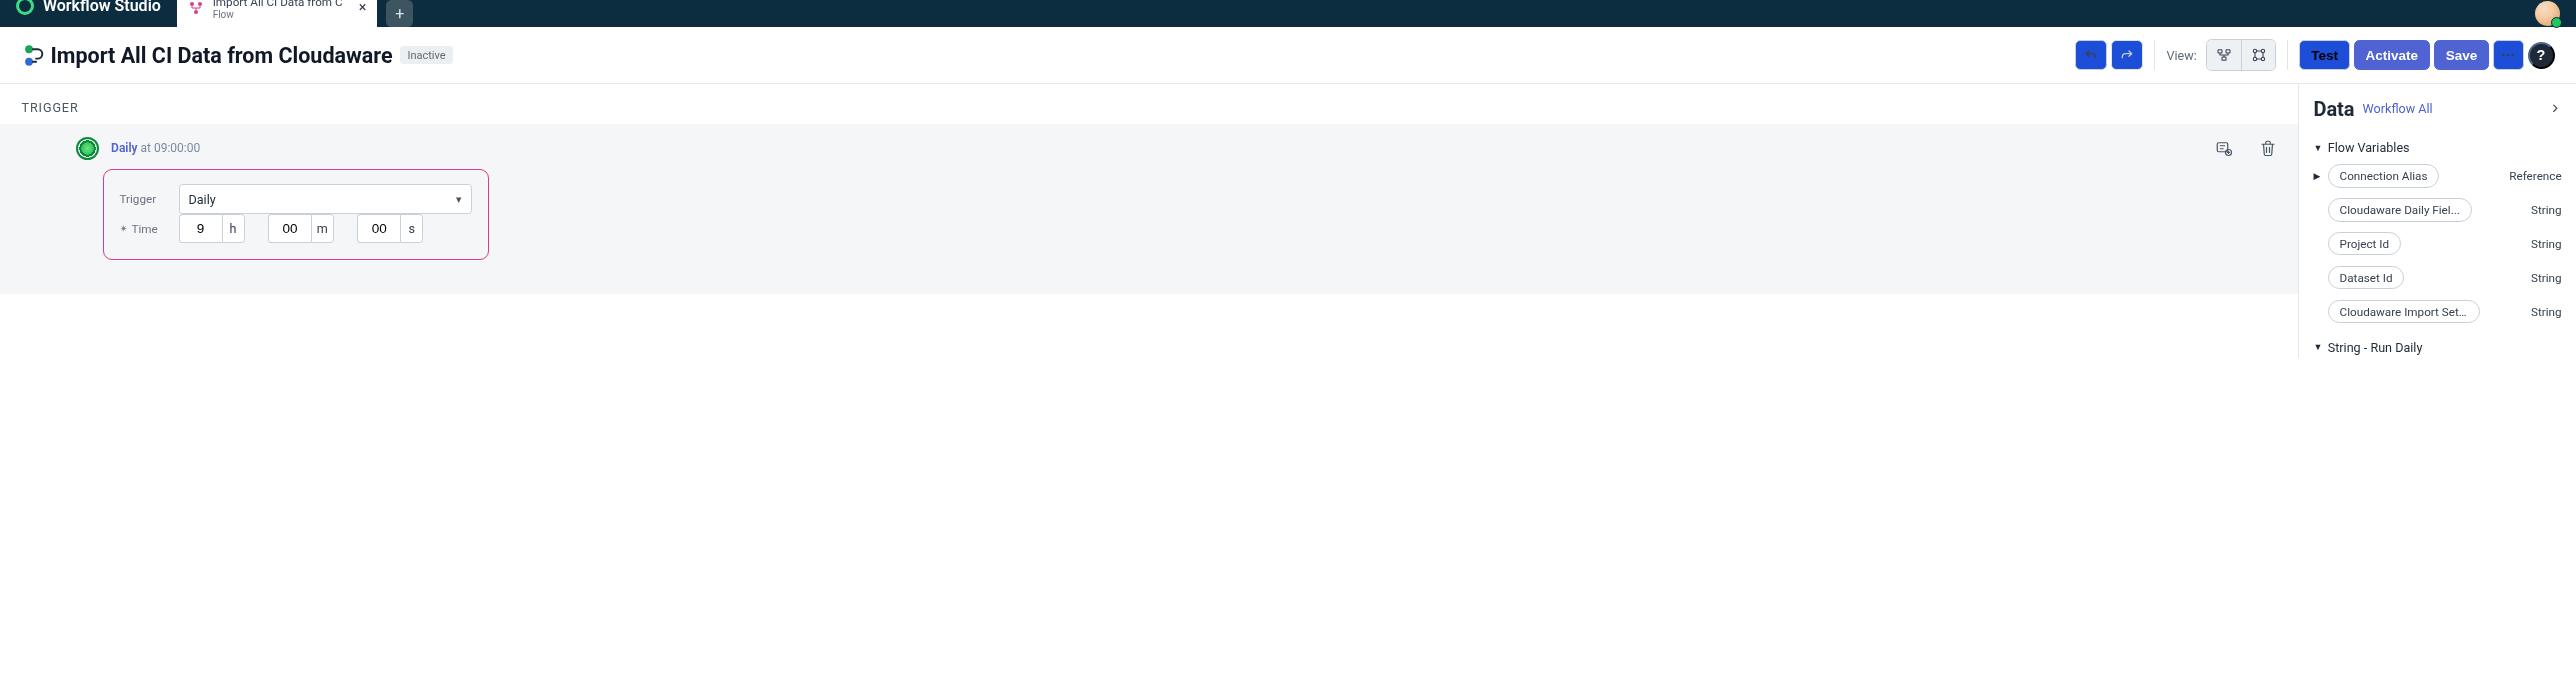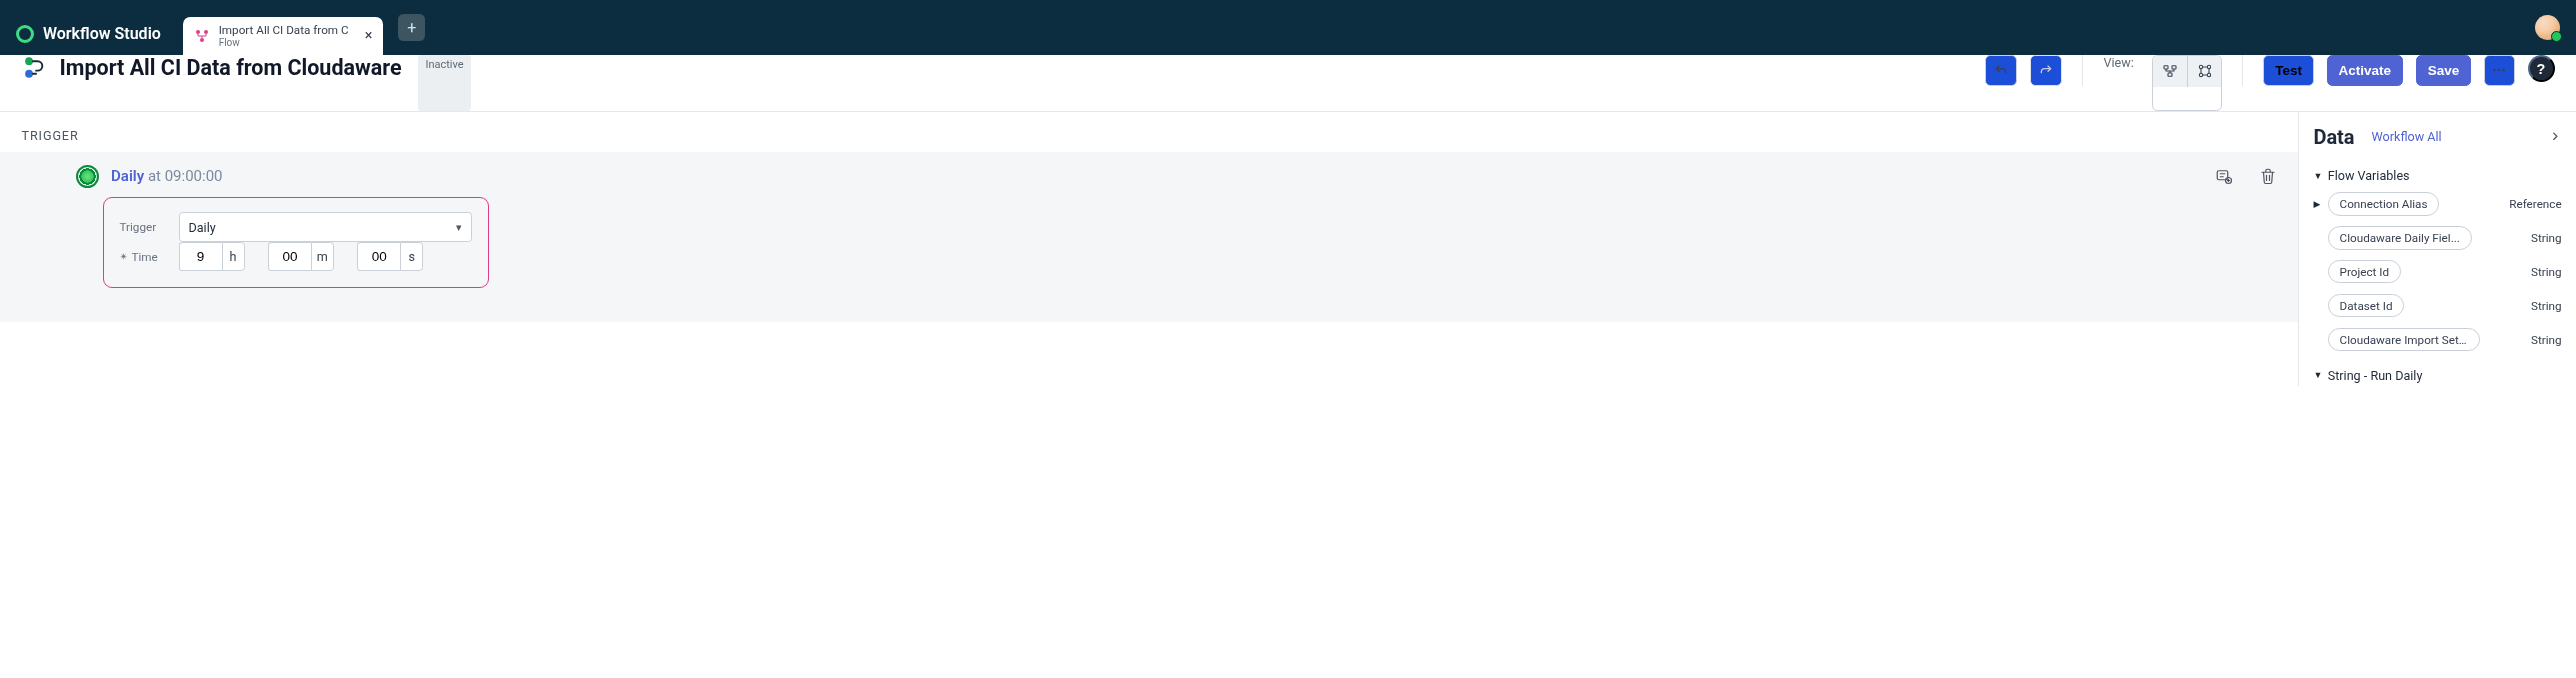--- a/index.html
+++ b/index.html
@@ -1,34 +1,34 @@
 <!DOCTYPE html>
 <html><head>
 <meta charset="utf-8">
 <style>
   * { box-sizing: border-box; }
   html, body { margin: 0; padding: 0; font-family: -apple-system, BlinkMacSystemFont, "Segoe UI", Roboto, Helvetica, Arial, sans-serif; font-size: 12.6px; color: #1f2937; background: #fff; width: 2576px; }
 
   
-  .app-bar { display: flex; align-items: flex-end; background: #0b2d3f; height: 55px; padding-left: 16px; padding-right: 16px; gap: 6px; }
+  .app-bar { display: flex; align-items: flex-end; background: #0b2d3f; height: 27px; padding-left: 16px; padding-right: 16px; }
   .brand { display: flex; align-items: center; gap: 9px; height: 43px; color: #fff; font-weight: 600; font-size: 16px; margin-right: 16px; }
   .brand .logo { width: 18px; height: 18px; }
   .tab { background: #fff; border-top-left-radius: 7.2px; border-top-right-radius: 7.2px; height: 38px; display: flex; align-items: center; padding: 0 10.8px 0 10.8px; gap: 9px; min-width: 188px; position: relative; }
   .tab .tab-icon { width: 16px; height: 16px; }
   .tab .tab-text { display: flex; flex-direction: column; line-height: 1.1; }
   .tab .tab-title { font-size: 11.7px; color: #374151; white-space: nowrap; max-width: 144px; overflow: hidden; text-overflow: ellipsis; }
   .tab .tab-sub { font-size: 10px; color: #6b7280; }
   .tab .tab-close { margin-left: 7.2px; color: #374151; cursor: pointer; font-size: 14.4px; line-height: 1; }
   .tab-add { margin-left: 9px; height: 27px; width: 27px; background: #3d5461; border-radius: 5.4px; display: flex; align-items: center; justify-content: center; color: #d7e2e8; font-size: 16px; align-self: center; cursor: pointer; }
   .app-bar-spacer { flex: 1; }
   .avatar { width: 25px; height: 25px; border-radius: 50%; background: radial-gradient(circle at 35% 30%, #f7dcc6 0%, #f6cba3 40%, #e9b98c 60%, #d9a977 100%); position: relative; align-self: center; }
   .avatar::after { content: ""; position: absolute; right: -1.8px; bottom: -1.8px; width: 9px; height: 9px; background: #22c55e; border: 1.8px solid #0b2d3f; border-radius: 50%; }
 
   
-  .header { display: flex; height: 57px; padding: 0 21.5px; border-bottom: 0.9px solid #e5e7eb; gap: 13px; }
+  .header { display: flex; align-items: center; height: 57px; padding: 0 21.5px; border-bottom: 0.9px solid #e5e7eb; gap: 4px; }
   .flow-icon { width: 25px; height: 25px; flex: 0 0 auto; }
   .flow-title { font-size: 21.5px; font-weight: 700; color: #111827; }
   .status-chip { background: #eceff1; color: #5f6b76; font-size: 11px; padding: 2.7px 7.2px; border-radius: 3.6px; margin-left: 3.6px; }
   .header-spacer { flex: 1; }
   .btn { display: inline-flex; align-items: center; justify-content: center; height: 30.5px; border-radius: 5.4px; border: 0.9px solid #c9d0d8; background: #1d4ed8; padding: 0 10.8px; font-size: 13.5px; cursor: pointer; }
   .btn.icon-only { width: 32px; padding: 0; }
   .btn.icon-only.sm { width: 30.5px; }
   .btn.disabled { color: #b5bec8; border-color: #dfe4ea; cursor: default; }
   .btn-primary { background: #4f63d2; border-color: #4f63d2; color: #fff; font-weight: 600; }
   .btn-dark { background: #1f2937; border-color: #1f2937; color: #fff; }
@@ -43,42 +43,42 @@
   
   .main { display: flex; }
   .canvas-col { flex: 1; min-width: 0; }
   .data-col { width: 278px; flex: 0 0 auto; border-left: 0.9px solid #e5e7eb; background: #fff; }
 
   .section-label { font-size: 12.6px; letter-spacing: 0.9px; color: #4b5563; padding: 16px 21.5px 9px; }
 
   .canvas { background: #f5f6f7; padding: 12.6px 21.5px 18px 21.5px; }
   .node-head { display: flex; align-items: center; gap: 12.6px; }
   .node-head .node-logo { width: 23px; height: 23px; border-radius: 50%; background: radial-gradient(circle at 50% 50%, #6de28a 0%, #34c759 45%, #0b8a3a 46%, #0b8a3a 60%, #e9eef2 61%, #e9eef2 100%); border: 2.7px solid #0b8a3a; }
-  .node-head .node-title { color: #4f63d2; font-size: 15px; }
+  .node-head .node-title { color: #4f63d2; font-size: 12px; }
   .node-head .node-title .muted { color: #7b8aa0; }
   .node-head-spacer { flex: 1; }
   .node-head .head-icon { width: 18px; height: 18px; color: #4b5563; cursor: pointer; }
 
   .trigger-card { margin: 9px 0 16px 81px; width: 386px; border: 1.8px solid #e03a8b; border-radius: 9px; padding: 14.4px 16px 16px; background: #f5f6f7; }
   .row { display: flex; align-items: center; gap: 9px; margin-top: 0; }
   .row:first-child { margin-top: 0; }
   .field-label { width: 50px; color: #6b7280; font-size: 11.7px; }
   .field-label.req::before { content: "\2734"; font-size: 10px; margin-right: 3.6px; color: #6b7280; display: inline-block; transform: translateY(-0.9px); }
   .select { flex: 1; height: 30.5px; border: 0.9px solid #c9d0d8; border-radius: 3.6px; background: #fff; display: flex; align-items: center; padding: 0 9px; justify-content: space-between; cursor: pointer; }
   .select .caret { font-size: 10.8px; color: #4b5563; }
   .num-wrap { position: relative; display: inline-flex; align-items: center; }
   .num-wrap input { height: 29px; width: 43px; border: 0.9px solid #c9d0d8; border-right: none; border-top-left-radius: 3.6px; border-bottom-left-radius: 3.6px; text-align: center; font-size: 13.5px; outline: none; background: #fff; }
   .num-wrap .unit { height: 29px; width: 23px; border: 0.9px solid #c9d0d8; border-top-right-radius: 3.6px; border-bottom-right-radius: 3.6px; display: inline-flex; align-items: center; justify-content: center; font-size: 12.6px; color: #374151; background: #fff; margin-right: 14.4px; }
 
   .action-row { display: flex; justify-content: flex-end; gap: 12.6px; padding-right: 0; }
   .btn.big { height: 32px; padding: 0 18px; font-size: 15.2px; font-weight: 600; }
   .btn.ghost { background: #f3f4f6; }
 
   
-  .data-head { display: flex; align-items: center; padding: 12.6px 14.4px 9px; gap: 17px; }
+  .data-head { display: flex; align-items: center; padding: 12.6px 14.4px 9px; gap: 8px; }
   .data-head h2 { margin: 0; font-size: 20px; font-weight: 700; }
   .data-head .link { color: #4f63d2; font-size: 12.6px; cursor: pointer; }
   .data-head .spacer { flex: 1; }
   .data-head .chev { color: #4b5563; }
   .section { padding: 7.2px 14.4px 3.6px; margin-top: 3.6px;}
   .section .sec-title { display: flex; align-items: center; gap: 5.4px; font-size: 12.6px; color: #1f2937; cursor: pointer; }
   .section .sec-title .tri { font-size: 9px; color: #1f2937; }
   .pill-row { display: flex; align-items: center; justify-content: space-between; padding: 5.4px 14.4px; }
   .pill-row .left { display: flex; align-items: center; gap: 5.4px; }
   .pill-row .tri { font-size: 9px; color: #1f2937; width: 9px; display: inline-block; }

